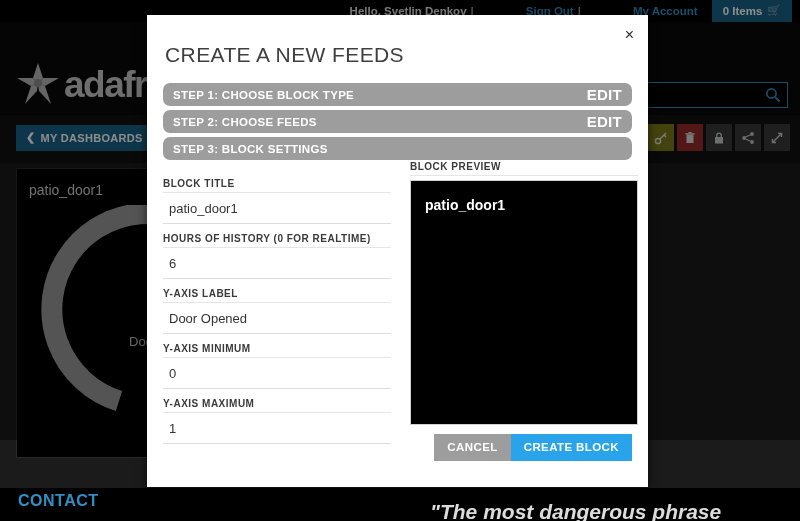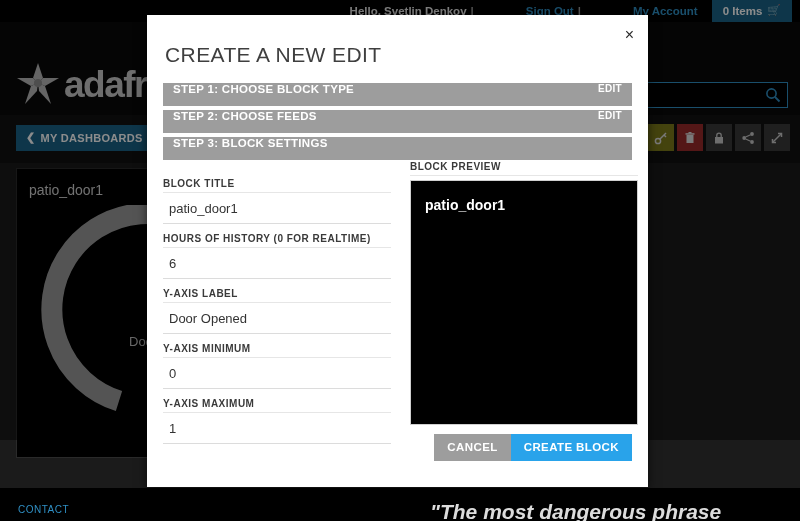--- a/index.html
+++ b/index.html
@@ -90,22 +90,22 @@
     color: #cfcfcf; font-size: 14px;
   }
   .gauge-arc { position: absolute; left: 6px; top: 36px; }
   .gauge-label {
     position: absolute; left: 112px; top: 330px;
     color: #bdbdbd; font-size: 13px;
   }
 
   .footer { position: absolute; left: 0; top: 488px; width: 800px; height: 33px; background: #000; }
   .footer .contact {
-    position: absolute; left: 18px; top: 16px;
-    color: #2f8fc4; font-size: 10px; font-weight: normal; letter-spacing: .5px;
+    position: absolute; left: 18px; top: 4px;
+    color: #2f8fc4; font-size: 16px; font-weight: bold; letter-spacing: .5px;
   }
   .footer .quote {
     position: absolute; left: 430px; top: 12px;
     color: #dcdcdc; font-size: 21px; font-style: italic; font-weight: bold;
     white-space: nowrap;
   }
 
   
   .overlay { position: absolute; inset: 0; background: rgba(0,0,0,0.45); }
   .modal {
@@ -121,25 +121,25 @@
   .modal-close {
     position: absolute; right: 14px; top: 12px;
     font-size: 16px; color: #2b2b2b; line-height: 1;
     background: none; border: none; cursor: pointer;
     font-family: "Liberation Sans", sans-serif;
   }
 
   .steps { position: absolute; left: 16px; top: 68px; width: 469px; }
   .step {
     height: 23px; background: #9d9d9d; color: #fff;
-    margin-bottom: 4px; display: flex; 
+    margin-bottom: 4px; display: flex; align-items: center;
     justify-content: space-between; padding: 0 10px;
-    font-size: 11.5px; font-weight: bold; letter-spacing: .3px;
-  }
-  .step .edit { font-size: 10px; font-weight: bold; }
+    font-size: 11.5px; font-weight: bold; letter-spacing: .3px; border-radius: 7px;
+  }
+  .step .edit { font-size: 15px; font-weight: bold; }
 
   .cols { position: absolute; left: 16px; top: 146px; width: 469px; }
   .col-left { position: absolute; left: 0; top: 0; width: 228px; margin-top: 17px; }
   .col-right { position: absolute; left: 241px; top: 0; width: 228px; margin-left: 6px; }
 
   .field { margin-bottom: 9px; }
   .field-label {
     font-size: 10px; font-weight: bold; color: #3a3a3a;
     letter-spacing: .5px; padding-bottom: 3px;
     border-bottom: 1px solid #e6e6e6;
@@ -282,21 +282,21 @@
 
     <div class="footer">
       <div class="contact">CONTACT</div>
       <div class="quote">"The most dangerous phrase</div>
     </div>
   </div>
 
   <div class="overlay"></div>
 
   <div class="modal">
-    <div class="modal-title">CREATE A NEW EDIT</div>
+    <div class="modal-title">CREATE A NEW FEEDS</div>
     <button class="modal-close">×</button>
 
     <div class="steps">
       <div class="step">
         <span>STEP 1: CHOOSE BLOCK TYPE</span>
         <span class="edit">EDIT</span>
       </div>
       <div class="step">
         <span>STEP 2: CHOOSE FEEDS</span>
         <span class="edit">EDIT</span>

